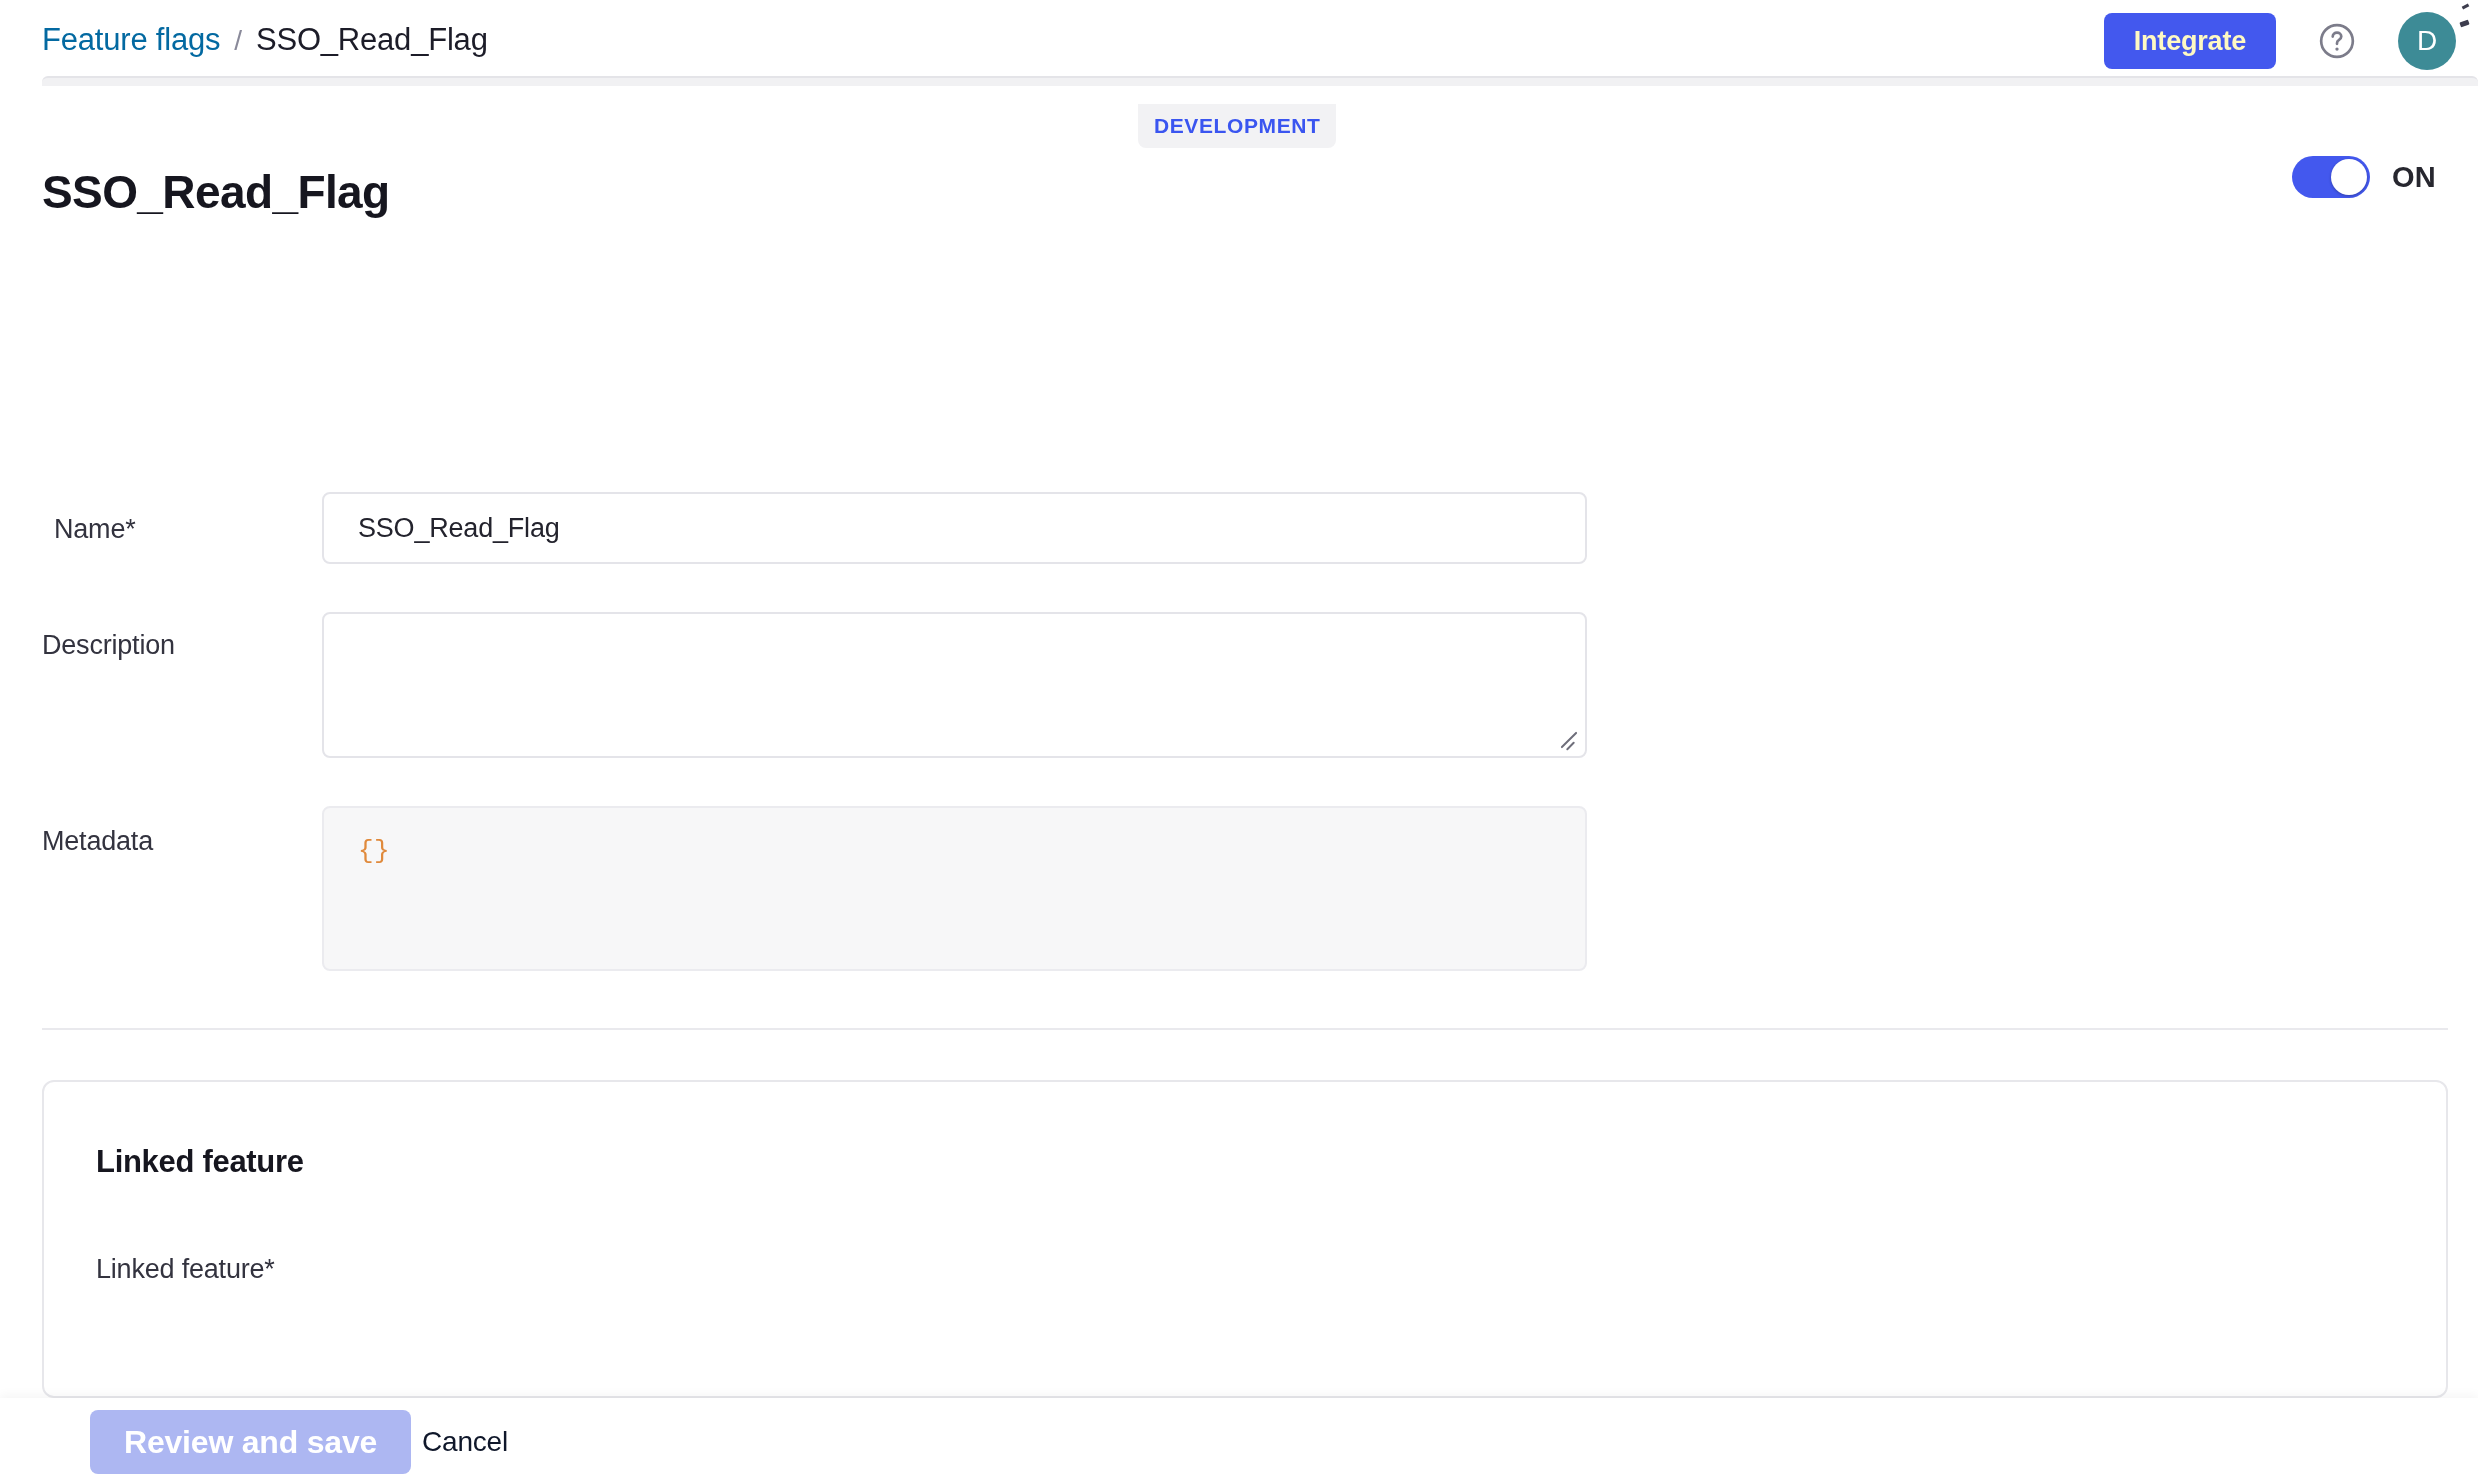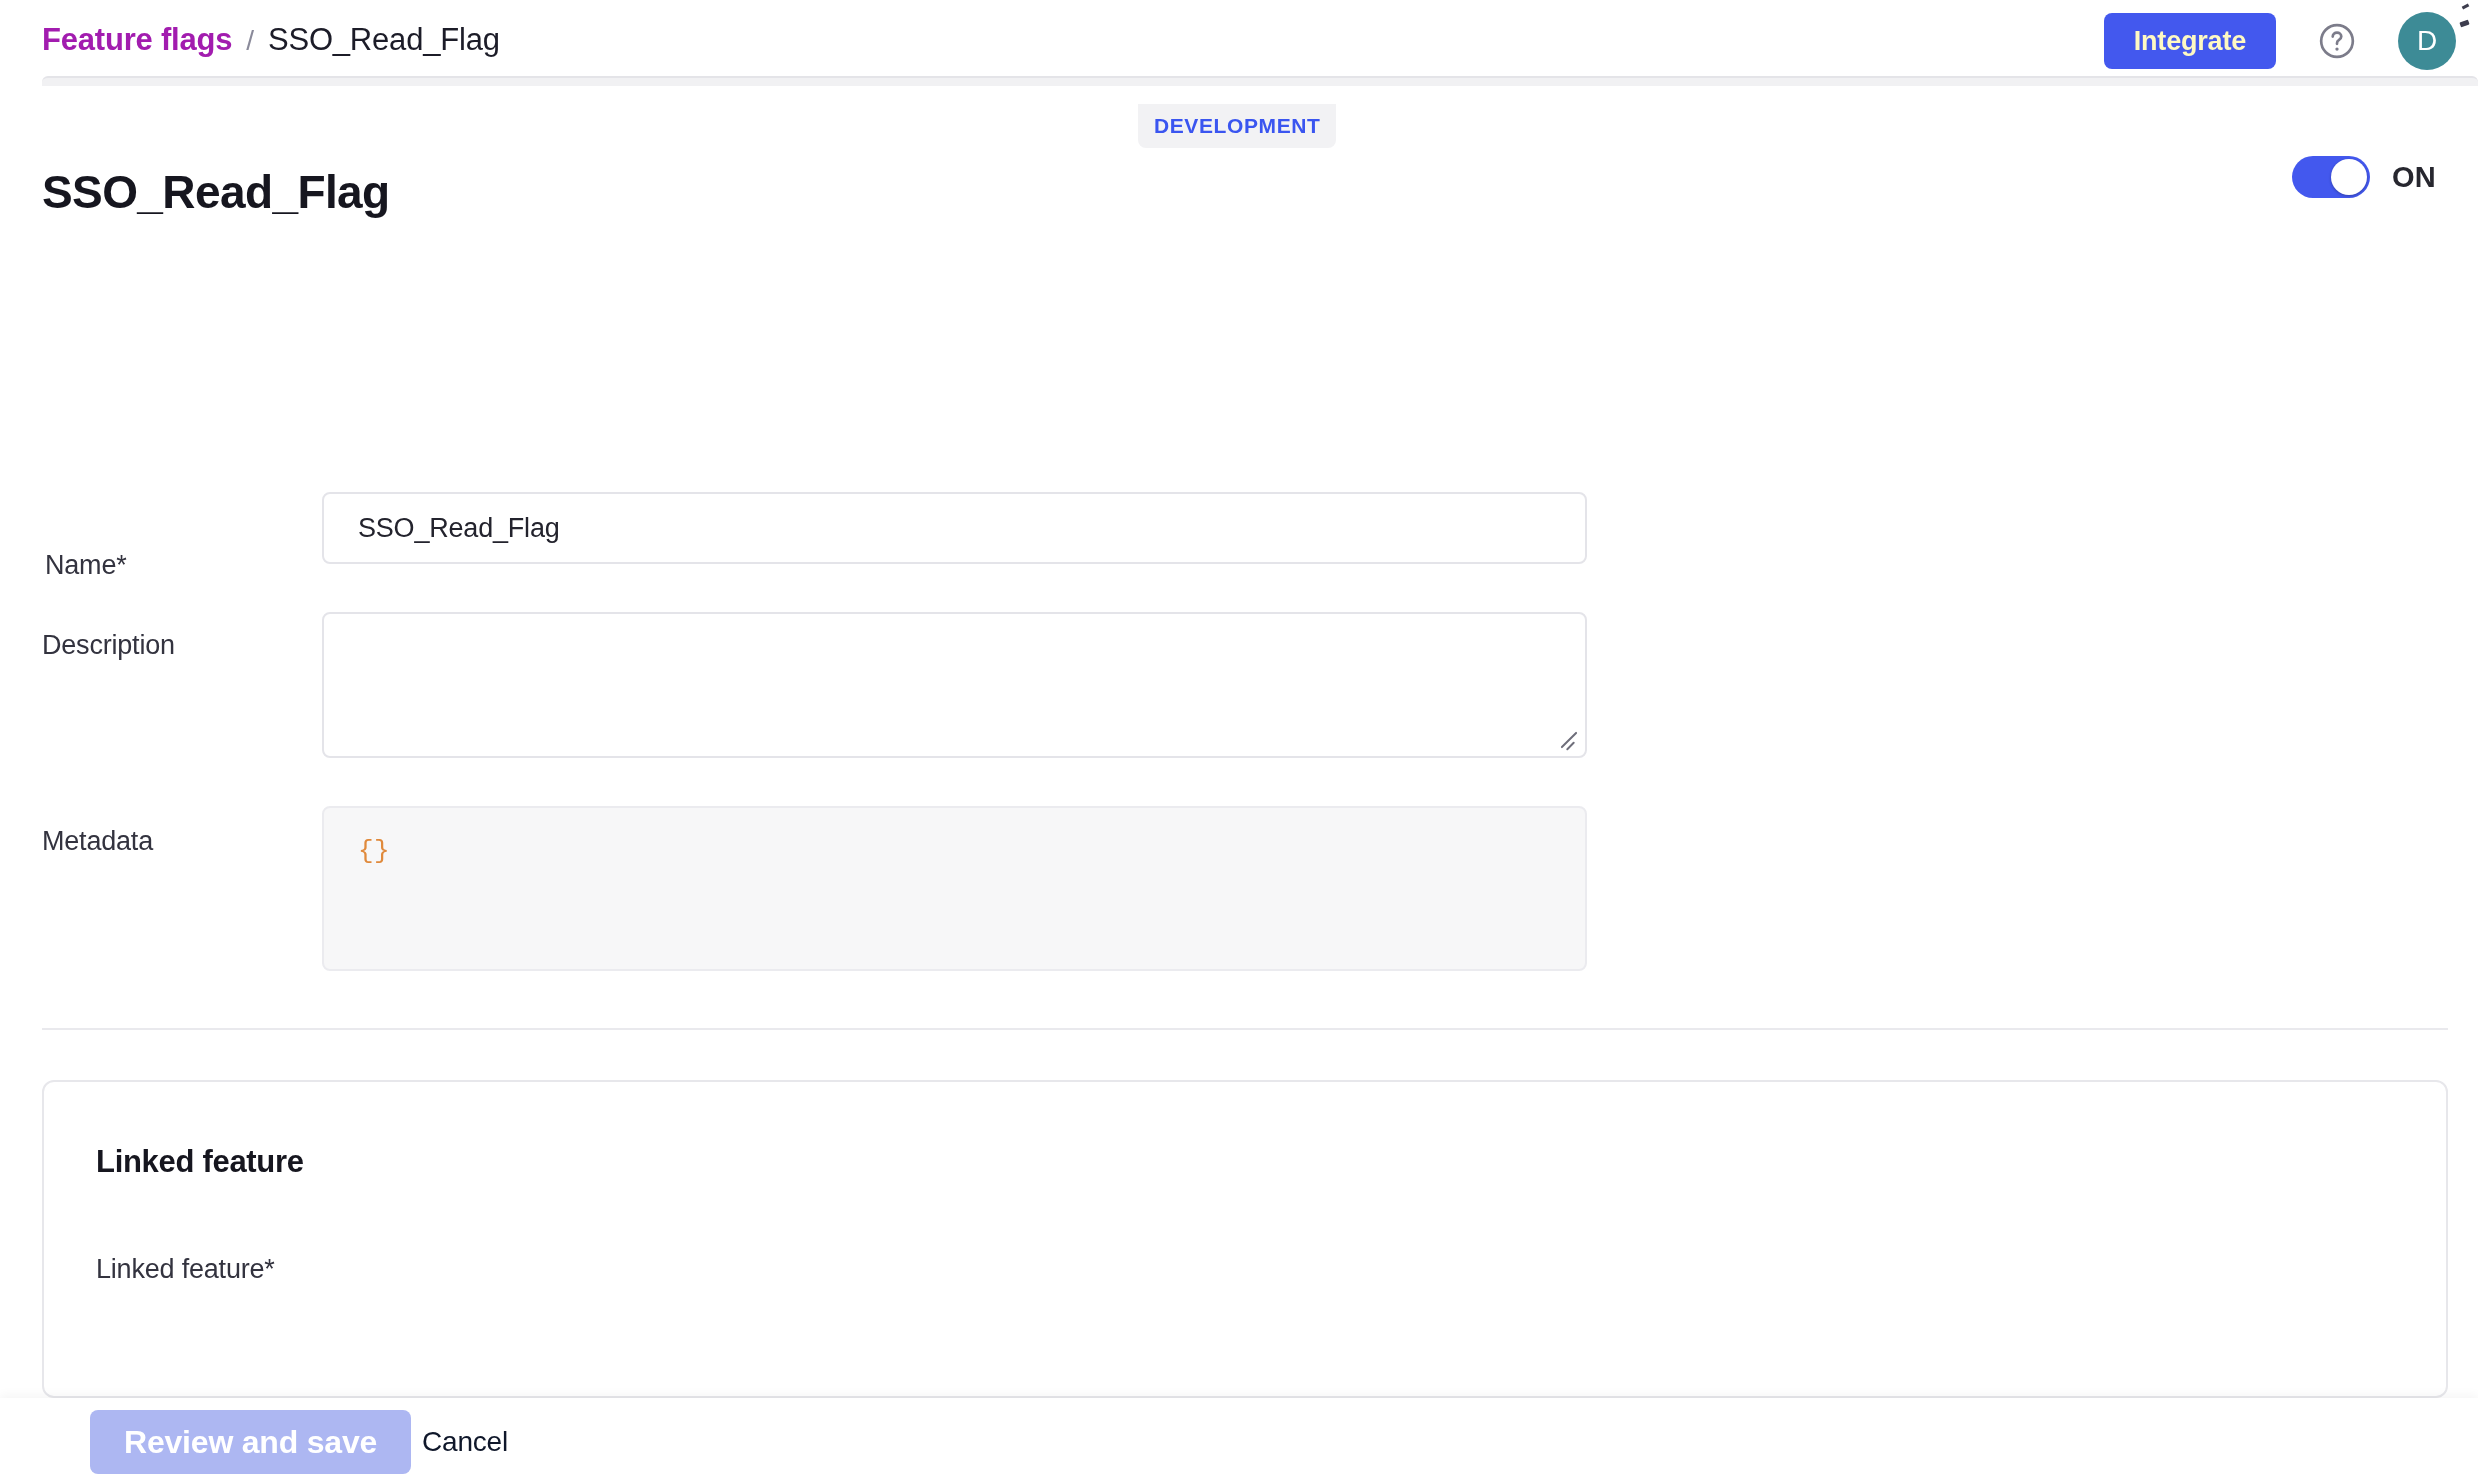--- a/index.html
+++ b/index.html
@@ -35,23 +35,22 @@
     left: 42px;
     top: 22px;
     display: flex;
     align-items: baseline;
     gap: 14px;
     font-size: 31px;
     color: #1c1c28;
     letter-spacing: -0.2px;
   }
   .breadcrumb .crumb-link {
-    color: #a21caf;
-    cursor: pointer;
-    font-weight: bold;
+    color: #0369a1;
+    cursor: pointer;
   }
   .breadcrumb .crumb-sep {
     color: #8a8a9a;
     font-size: 28px;
   }
   .breadcrumb .crumb-current {
     color: #1c1c28;
   }
 
   .header-right {
@@ -475,21 +474,21 @@
 
   <div class="toggle-wrap">
     <div class="toggle">
       <div class="knob"></div>
     </div>
     <span class="toggle-label">ON</span>
   </div>
 
 
   <div class="form-row" style="top:492px; width:2406px; height:72px;">
-    <label class="field-label" style="left:3px; top:22px;margin-top:36px;">
+    <label class="field-label" style="left:12px; top:22px;">
       <span>Name</span><span class="req">*</span>
     </label>
     <input class="text-input" style="top: 0px;" value="SSO_Read_Flag">
   </div>
 
   <div class="form-row" style="top:612px; width:2406px; height:145px;">
     <label class="field-label" style="left:0; top:18px;">Description</label>
     <textarea class="textarea-box" style="top: 0px; height: 146px;" placeholder=""></textarea>
     <div class="resize-grip" style="left:1514px; top:114px;">
       <i class="g1"></i>

